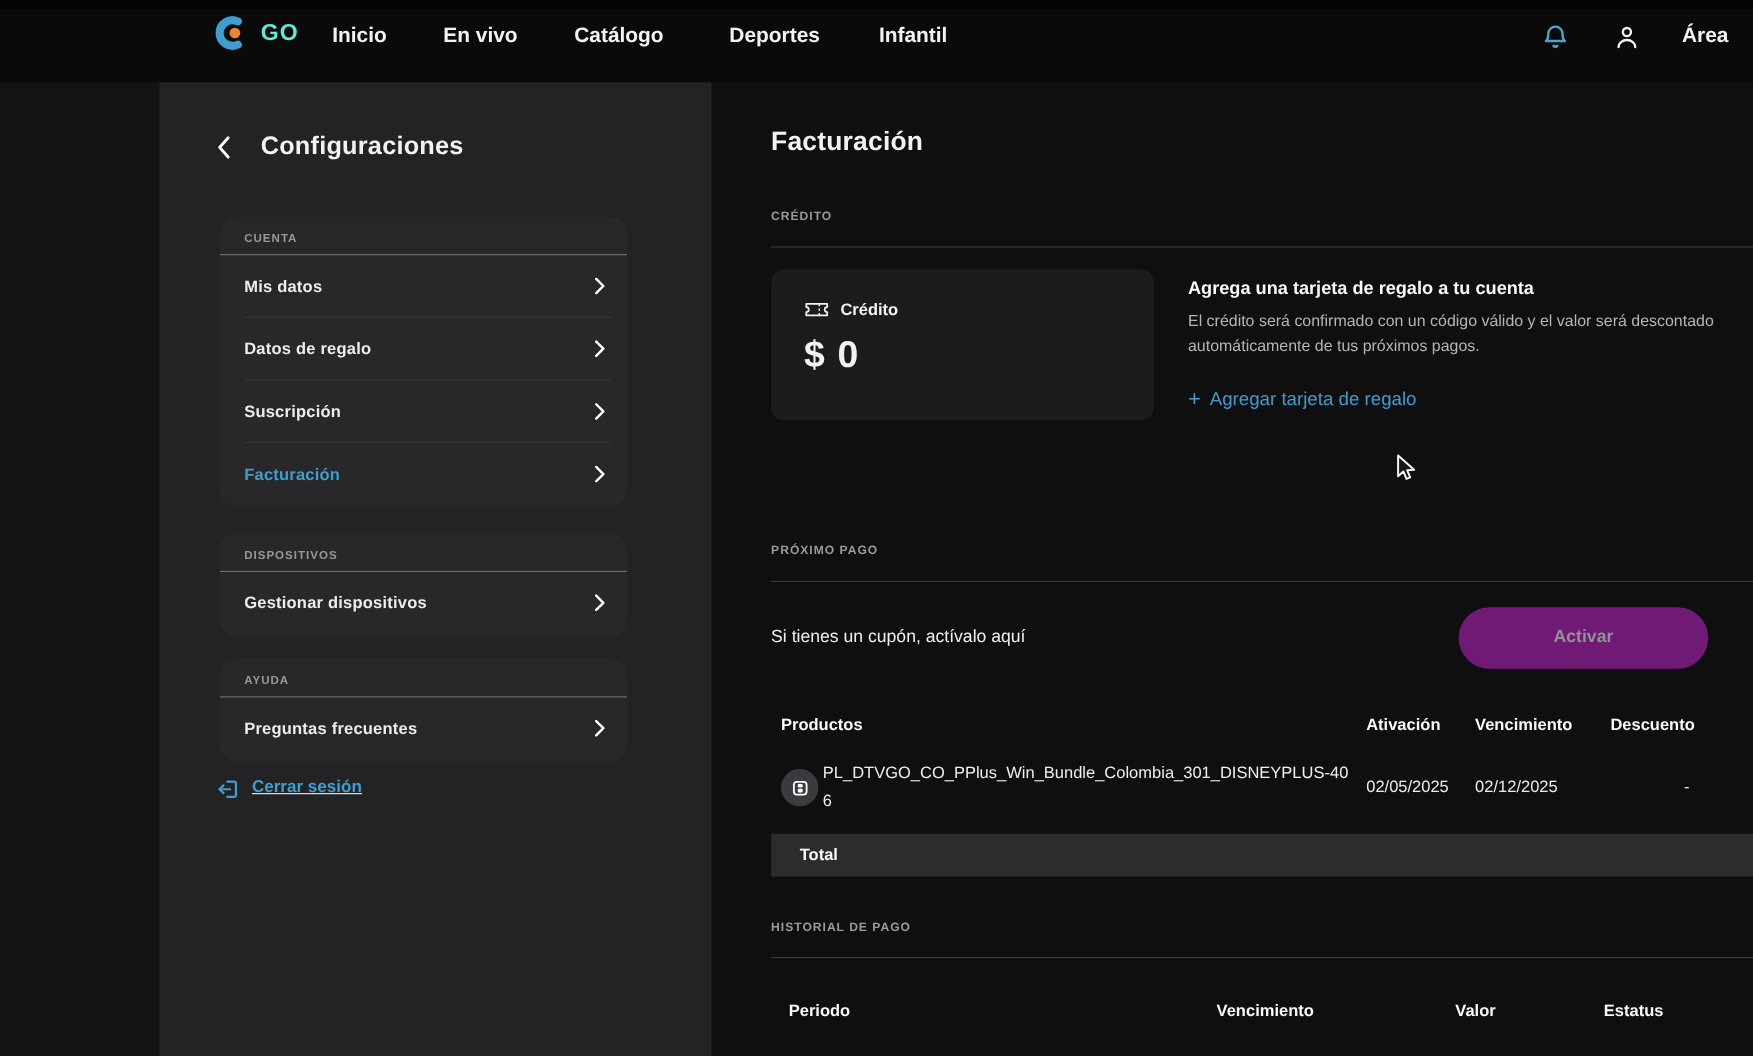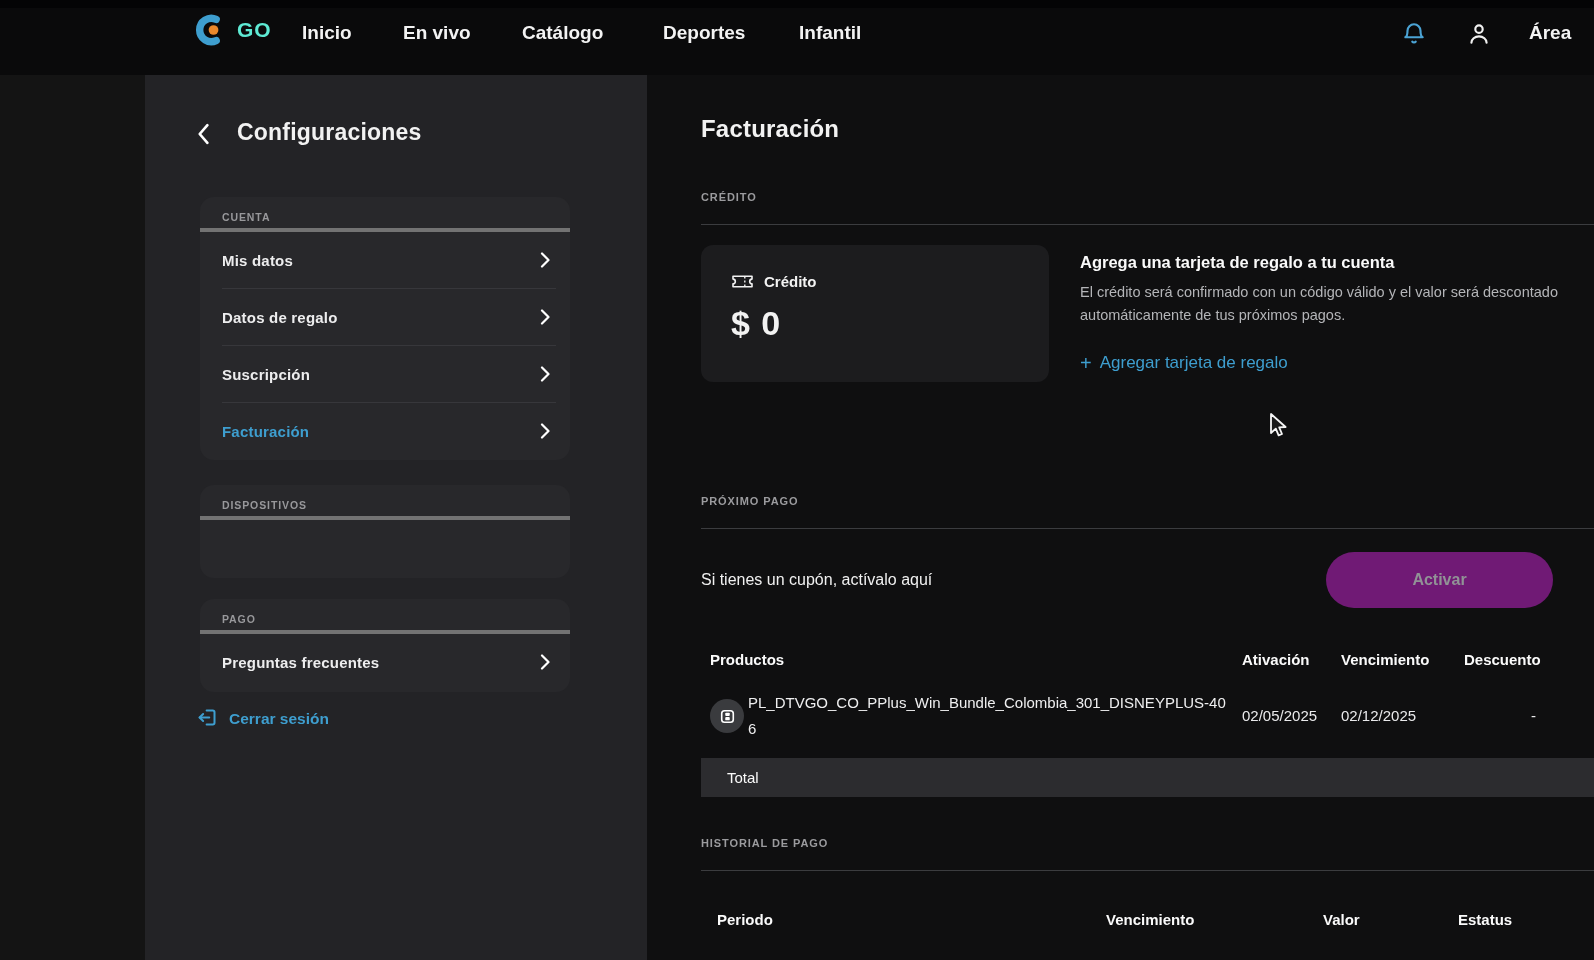--- a/index.html
+++ b/index.html
@@ -41,32 +41,32 @@
   .menu-card {
     position:absolute; left:55px; width:370px;
     background:#28282b; border-radius:14px; overflow:hidden;
   }
   .card-1 { top:122px; height:263px; }
   .card-2 { top:410px; height:93px; }
   .card-3 { top:524px; height:93px; }
   .card-label {
     height:35px; padding:14px 22px 0 22px;
     font-size:10.5px; font-weight:bold; letter-spacing:0.9px;
-    color:#98989b; border-bottom:4px solid #737373;
+    color:#98989b; border-bottom:1px solid #737373;
   }
   .menu-item {
     height:56px; display:flex; align-items:center; justify-content:space-between;
     padding:0 20px 0 22px; cursor:pointer;
   }
   .menu-item .mi-label { font-size:15px; font-weight:600; color:#ededee; letter-spacing:0.2px; }
   .menu-item.active .mi-label { color:#3E9ECF; }
   .item-divider { height:1px; background:#37373b; margin:0 14px 0 22px; }
   .chev { width:10px; height:16px; flex:0 0 auto; }
 
-  .logout { position:absolute; left:52px; top:632px; display:flex; align-items:flex-end; gap:11px; cursor:pointer; }
+  .logout { position:absolute; left:52px; top:632px; display:flex; align-items:flex-start; gap:11px; cursor:pointer;text-decoration:underline; }
   .logout-label { color:#3E9ECF; font-size:15.5px; font-weight:600; }
 
   
   .page-title { position:absolute; left:54px; top:40px; font-size:24px; font-weight:bold; letter-spacing:0.2px; }
 
   .section-head {
     position:absolute; left:54px; right:0;
     padding-bottom:19px; border-bottom:1px solid #3b3c3f;
   }
   .section-head .sh-label {
@@ -122,21 +122,21 @@
   }
   .pt-cell { position:absolute; height:58px; line-height:58px; font-size:15px; color:#eaeaec; white-space:nowrap; }
   .pt-c-activation { left:595px; }
   .pt-c-expiration { left:694px; }
   .pt-c-discount { left:884px; }
 
   .total-row {
     position:absolute; left:54px; right:0; top:683px; height:39px;
     background:#2c2c2f;
   }
-  .total-label { padding-left:26px; line-height:39px; font-size:15px; font-weight:normal; color:#fafafa; }
+  .total-label { padding-left:26px; line-height:39px; font-size:15px; font-weight:bold; color:#fafafa; }
 
   .ph-head { position:absolute; top:836px; font-size:15px; font-weight:bold; color:#fafafa; white-space:nowrap; }
   .ph-h-period { left:70px; }
   .ph-h-expiration { left:459px; }
   .ph-h-value { left:676px; }
   .ph-h-status { left:811px; }
 
   .cursor { position:absolute; left:1266px; top:412px; width:24px; height:28px; z-index:50; pointer-events:none; }
 </style>
 </head>
@@ -207,24 +207,30 @@
     <div class="menu-item active">
       <span class="mi-label">Facturación</span>
       <svg class="chev" viewBox="0 0 10 16">
           <path d="M2 1.5 l6.5 6.5 L2 14.5" stroke="#fff" stroke-width="2.2" fill="none" stroke-linecap="round" stroke-linejoin="round"></path>
         </svg>
     </div>
   </div>
 
   <div class="menu-card card-2">
     <div class="card-label">DISPOSITIVOS</div>
+    <div class="menu-item">
+      <span class="mi-label">Gestionar dispositivos</span>
+      <svg class="chev" viewBox="0 0 10 16">
+          <path d="M2 1.5 l6.5 6.5 L2 14.5" stroke="#fff" stroke-width="2.2" fill="none" stroke-linecap="round" stroke-linejoin="round"></path>
+        </svg>
+    </div>
   </div>
 
   <div class="menu-card card-3">
-    <div class="card-label">PAGO</div>
+    <div class="card-label">AYUDA</div>
     <div class="menu-item">
       <span class="mi-label">Preguntas frecuentes</span>
       <svg class="chev" viewBox="0 0 10 16">
           <path d="M2 1.5 l6.5 6.5 L2 14.5" stroke="#fff" stroke-width="2.2" fill="none" stroke-linecap="round" stroke-linejoin="round"></path>
         </svg>
     </div>
   </div>
 
   <div class="logout">
     <svg width="21" height="21" viewBox="0 0 24 24" fill="none" stroke="#3E9ECF" stroke-width="2.3" stroke-linecap="round" stroke-linejoin="round">

